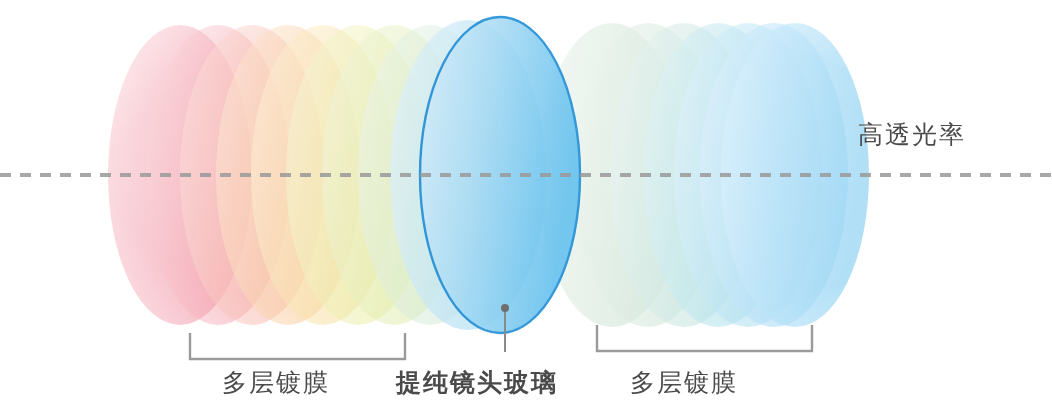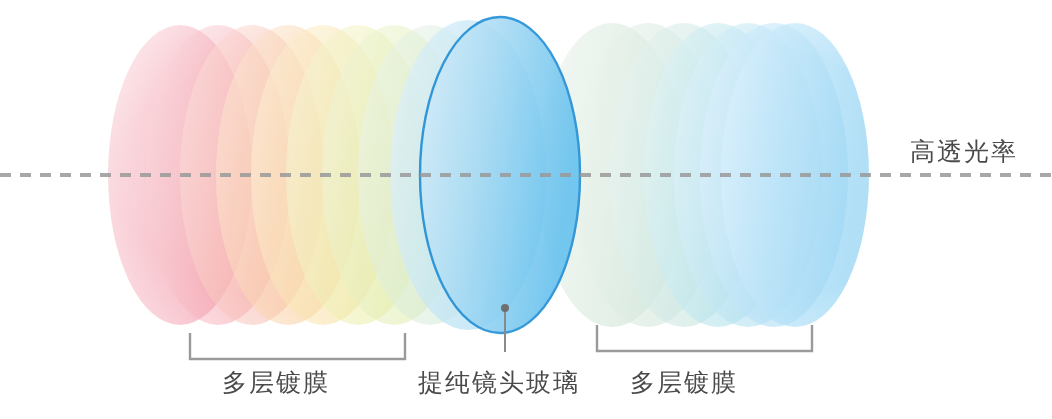--- a/index.html
+++ b/index.html
@@ -26,23 +26,23 @@
   }
   .label {
     position: absolute;
     color: #4a4a4a;
     font-size: 25px;
     letter-spacing: 2px;
     white-space: nowrap;
     font-family: "DejaVu Sans", "Liberation Sans", sans-serif;
   }
   .label-left  { left: 222px; top: 366px; }
-  .label-mid   { left: 418px; top: 366px; }
+  .label-mid   { left: 396px; top: 366px; font-weight: bold; }
   .label-right { left: 630px; top: 366px; }
-  .label-trans { left: 910px; top: 118px; margin-top: 17px; }
+  .label-trans { left: 858px; top: 118px; }
 </style>
 </head>
 <body>
 
 <div id="stage">
 
   <svg id="lens-svg" viewBox="0 0 1052 419" xmlns="http://www.w3.org/2000/svg">
     <defs>
 
       <radialGradient id="g-fade" cx="50%" cy="42%" r="72%">

